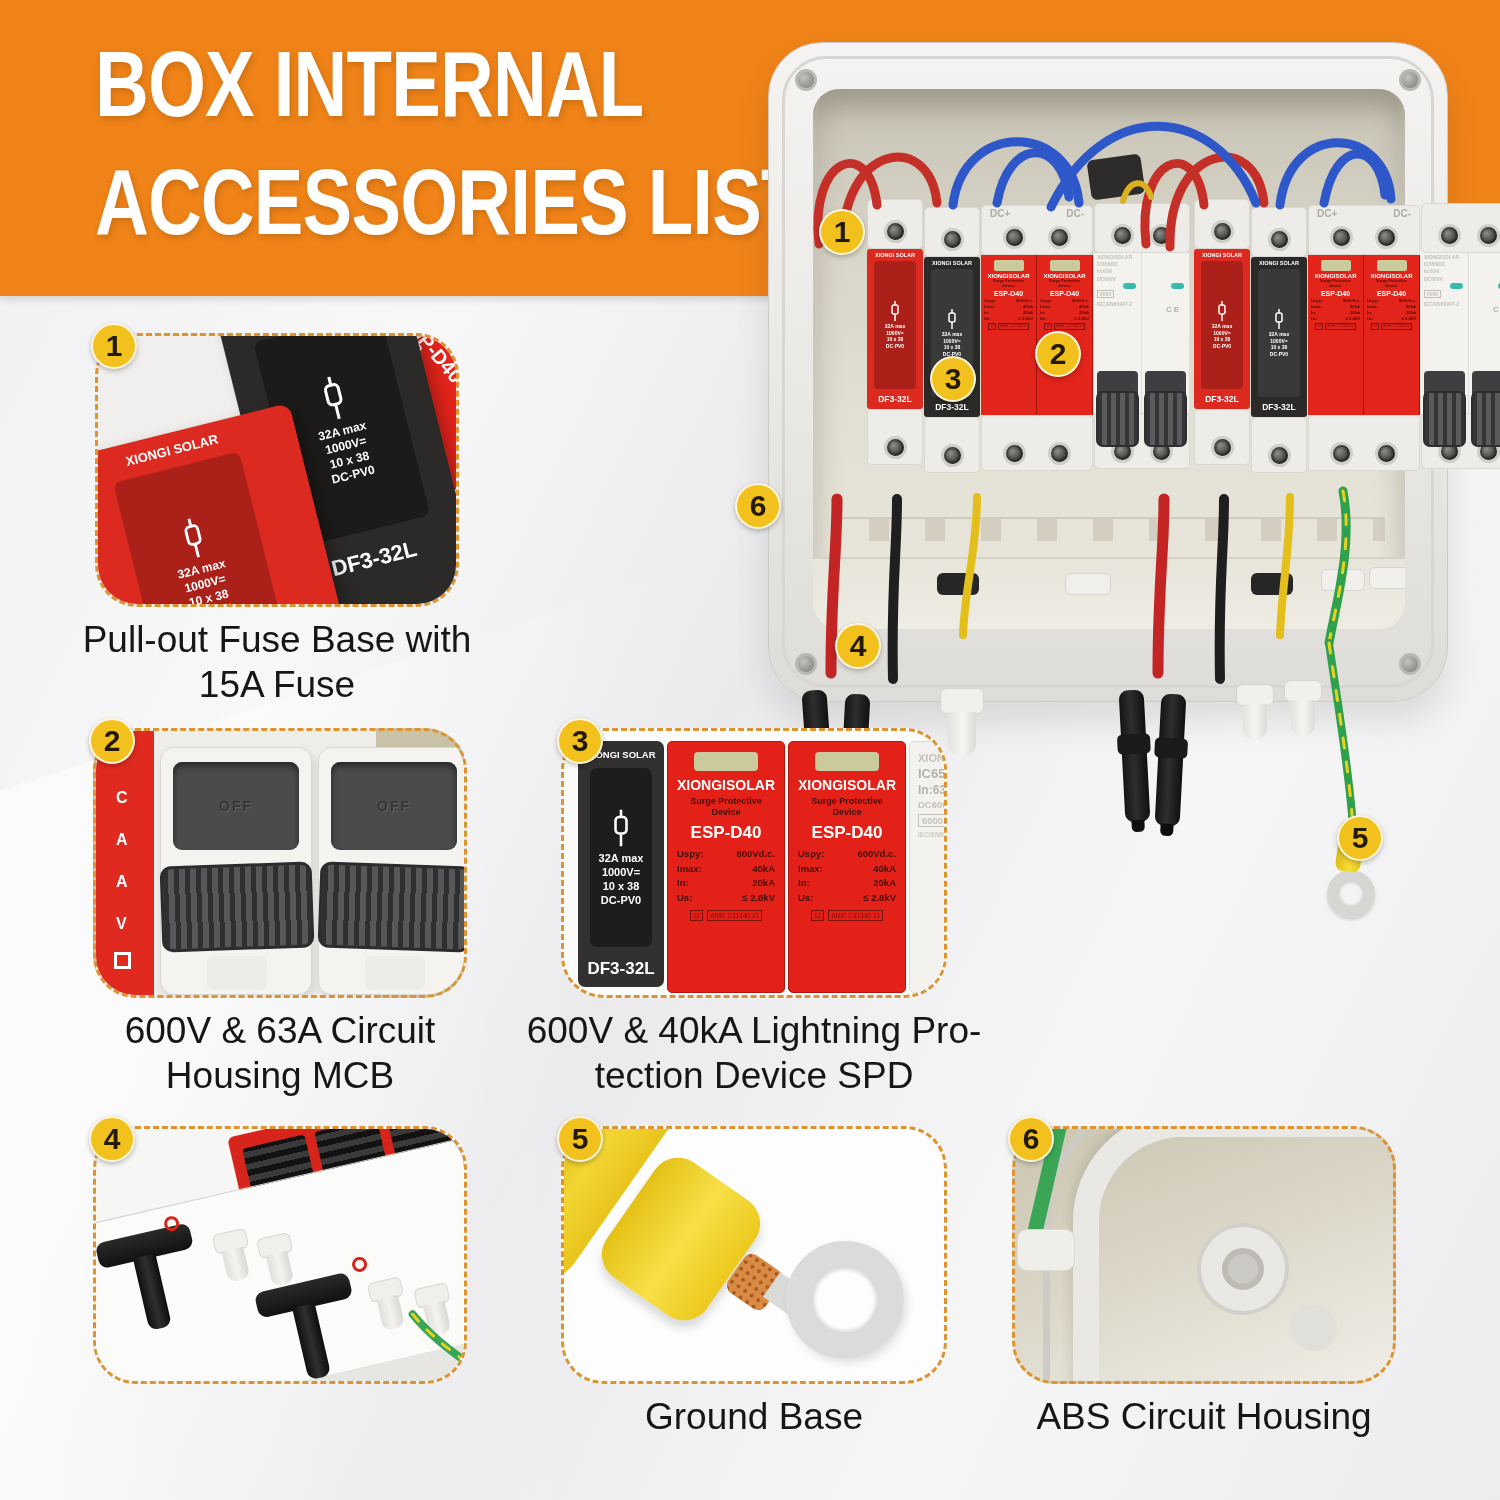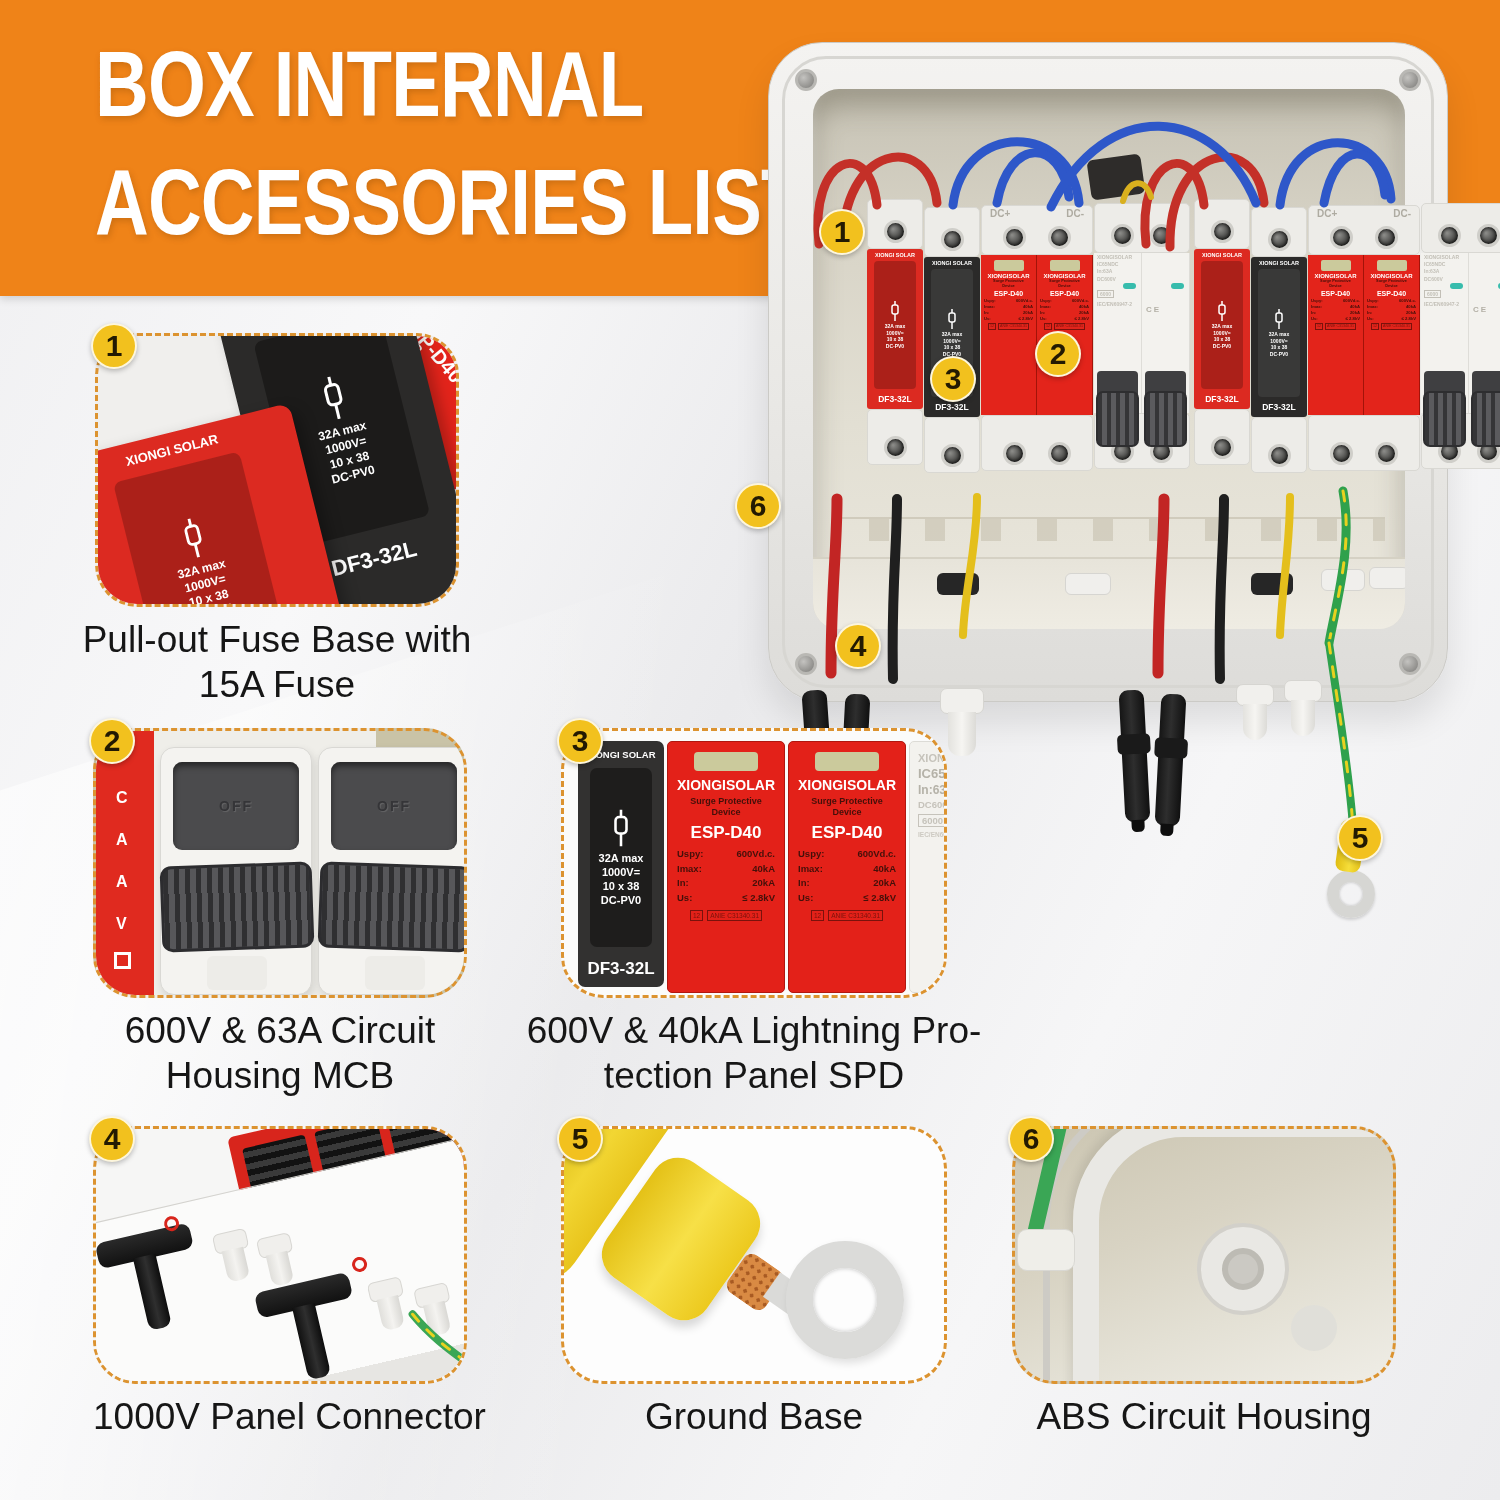--- a/index.html
+++ b/index.html
@@ -75,21 +75,21 @@
   .srow{display:flex;justify-content:space-between;padding:0 3px;font-size:4.2px;line-height:5.8px;
     color:#44100a;font-weight:700;}
   .scert{display:flex;gap:2px;justify-content:center;margin-top:2px;}
   .scert span{font-size:3.6px;border:1px solid #7a120c;color:#7a120c;padding:0 1px;line-height:4.6px;}
   .mcb-w{width:96px;}
   .mcb-body{height:160px;background:#F3F2EE;display:flex;position:relative;}
   .pole{width:48px;border-right:1px solid #deddd8;position:relative;}
   .mtxt{font-size:5px;line-height:6.2px;color:#c2bfb6;font-weight:700;padding:1px 3px 0;white-space:nowrap;overflow:hidden;}
   .mbox{display:inline-block;border:1px solid #c2bfb6;padding:0 2px;margin:1px 3px;font-size:5px;color:#c2bfb6;font-weight:700;}
   .teal{position:absolute;width:13px;height:6px;border-radius:3px;background:#37BCAC;right:5px;top:30px;}
-  .ce{position:absolute;top:52px;left:4px;font-size:8px;color:#b3b0a6;font-weight:700;letter-spacing:2px;}
+  .ce{position:absolute;top:52px;left:24px;font-size:8px;color:#b3b0a6;font-weight:700;letter-spacing:2px;}
   .mrecess{position:absolute;left:3px;bottom:0;width:41px;height:42px;background:#3f3f41;border-radius:4px 4px 0 0;}
   .mtoggle{position:absolute;left:2px;bottom:-34px;width:43px;height:56px;background:#515154;
     border:2px solid #2e2e30;border-radius:7px;z-index:6;
     background-image:repeating-linear-gradient(90deg,rgba(0,0,0,.35) 0 4px,rgba(255,255,255,.06) 4px 9px);}
   
   .mc4{position:absolute;width:25px;height:132px;background:linear-gradient(90deg,#151515,#2e2e2e 45%,#101010);
     border-radius:9px;z-index:6;}
   .mc4:after{content:"";position:absolute;left:-4px;top:44px;width:33px;height:20px;background:#1a1a1a;border-radius:5px;}
   .mc4:before{content:"";position:absolute;left:6px;bottom:-10px;width:13px;height:12px;background:#0e0e0e;border-radius:0 0 5px 5px;}
   .gland{position:absolute;z-index:6;}
@@ -764,21 +764,21 @@
           <span class="m5">6000</span>
           <div class="m6">IEC/EN60947-2</div>
           
           
         </div>
       </div>
     </div>
     <div class="badge tile-badge" style="position:absolute;">3</div>
     <div class="caption cap-wide">
       <div>600V &amp; 40kA Lightning Pro-</div>
-      <div>tection Panel SPD</div>
+      <div>tection Device SPD</div>
     </div>
   </div>
 
   <div class="tile" style="left:93px;top:1126px;width:374px;">
     <div class="tile-photo t4" style="width:374px;height:258px;">
       <div class="t4-red">
           <i></i>
           <i></i>
           <i></i>
         </div>
@@ -809,24 +809,20 @@
           </div>
         <span class="t4-dot" style="left:128px;top:10px;"></span>
         <span class="t4-dot" style="left:302px;top:92px;"></span>
         <svg width="120" height="110" style="position:absolute;left:330px;top:150px;">
           <path d="M20,10 C40,50 66,70 90,104" fill="none" stroke="#3AA655" stroke-width="8" stroke-linecap="round"></path>
           <path d="M20,10 C40,50 66,70 90,104" fill="none" stroke="#E8D11F" stroke-width="3" stroke-dasharray="9 12" stroke-linecap="round"></path>
         </svg>
       </div>
     </div>
     <div class="badge tile-badge" style="position:absolute;">4</div>
-    <div class="caption">
-      <div>1000V Panel Connector</div>
-      <div></div>
-    </div>
   </div>
 
   <div class="tile" style="left:561px;top:1126px;width:386px;">
     <div class="tile-photo t5" style="width:386px;height:258px;">
       <div class="t5-cable"></div>
       <div class="t5-sleeve"></div>
       <div class="t5-strands"></div>
       <div class="t5-neck"></div>
       <div class="t5-ring"></div>
     </div>

